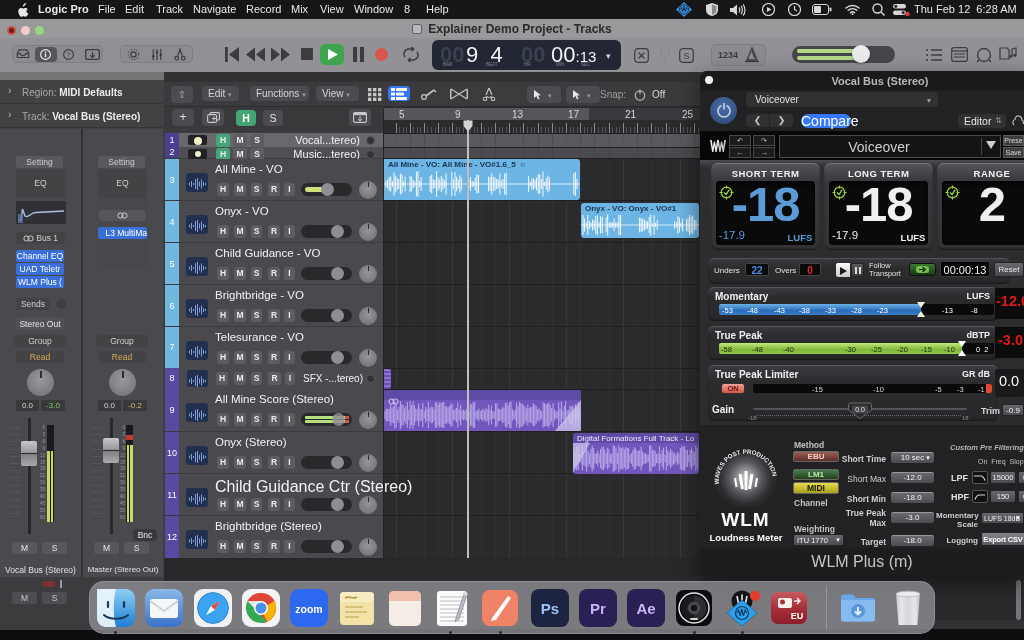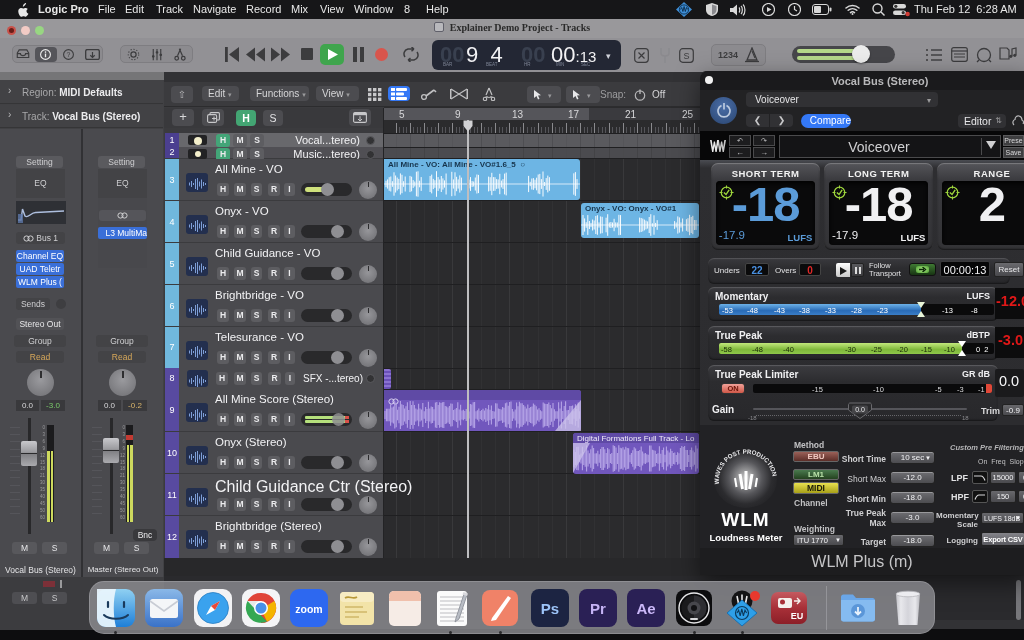--- a/index.html
+++ b/index.html
@@ -8,21 +8,21 @@
 .abs { position:absolute; }
 
 
 #menubar { position:absolute; top:0; left:0; width:1024px; height:19px; background:#161618; color:#e8e8e8; font-size:11px; }
 #menubar .mi { position:absolute; top:0; line-height:19px; }
 
 
 #titlebar { position:absolute; top:19px; left:0; width:1024px; height:19px; background:#99989b; }
 #toolbar { position:absolute; top:38px; left:0; width:1024px; height:34px; background:#929195; }
 .tl { position:absolute; top:26px; width:9px; height:9px; border-radius:50%; }
-#wtitle { position:absolute; top:22px; left:0; width:1024px; text-align:center; color:#2a2a2a; font-size:10px; font-weight:bold;font-family:Liberation Serif, serif; }
+#wtitle { position:absolute; top:22px; left:0; width:1024px; text-align:center; color:#2a2a2a; font-size:12px; font-weight:bold; }
 
 
 .tbgroup { position:absolute; border:1px solid #7e7d81; border-radius:5px; height:22px; background:#8c8b8f; }
 .lcd { position:absolute; left:432px; top:40px; width:189px; height:30px; background:#232734; border-radius:6px; color:#fff; }
 
 
 #inspector { position:absolute; top:72px; left:0; width:164px; height:558px; background:#414144; }
 #belowwin { position:absolute; top:576px; left:164px; width:860px; height:54px; background:#2a2a2d; z-index:2; }
 
 
@@ -1334,21 +1334,21 @@
 
     <div class="abs" style="left:0;top:19px;width:324px;height:41px;background:#222224;"></div>
     <div class="abs" style="left:10px;top:26px;width:27px;height:27px;border-radius:50%;background:radial-gradient(circle at 50% 35%,#4a6ea8,#2a4570);"></div>
     <svg class="abs" style="left:16.5px;top:31.5px;" width="14" height="15" viewBox="0 0 14 15">
         <path d="M4.5 2.5 A 6 6 0 1 0 9.5 2.5" fill="none" stroke="#bccadf" stroke-width="1.7"></path>
         <line x1="7" y1="0" x2="7" y2="6.5" stroke="#bccadf" stroke-width="1.7"></line>
       </svg>
     <div class="abs" style="left:46px;top:21px;width:192px;height:15px;background:#313134;border-radius:4px;color:#e5e5e7;font-size:10px;line-height:15px;"><span style="margin-left:9px;">Voiceover</span><span style="position:absolute;right:7px;top:1px;color:#9a9a9c;font-size:8px;">▾</span></div>
     <div class="abs" style="left:46px;top:43px;width:23px;height:13px;background:#313134;border-radius:4px 0 0 4px;color:#c8c8ca;font-size:9px;text-align:center;line-height:13px;">❮</div>
     <div class="abs" style="left:70px;top:43px;width:23px;height:13px;background:#313134;border-radius:0 4px 4px 0;color:#c8c8ca;font-size:9px;text-align:center;line-height:13px;">❯</div>
-    <div class="abs" style="left:101px;top:43px;width:50px;height:14px;background:#3478f6;border-radius:7px;color:#fff;font-size:10px;text-align:right;line-height:14px;">Compare</div>
+    <div class="abs" style="left:101px;top:43px;width:50px;height:14px;background:#3478f6;border-radius:7px;color:#fff;font-size:14px;text-align:right;line-height:14px;">Compare</div>
     <div class="abs" style="left:258px;top:43px;width:48px;height:14px;background:#313134;border-radius:4px;color:#e5e5e7;font-size:10.5px;line-height:14px;"><span style="margin-left:6px;">Editor</span><span style="position:absolute;right:4px;top:0;color:#9a9a9c;font-size:8px;">⇅</span></div>
     <svg class="abs" style="left:312px;top:43px;" width="12" height="13" viewBox="0 0 12 13">
         <path d="M2 11 C0 9 1 6 3 5.5 C3 3 5 1.5 7 2 C9 2.5 10 4 10 6 C11.5 6.5 12 8.5 11 10" fill="none" stroke="#b8b8ba" stroke-width="1.2"></path>
       </svg>
 
     <div class="abs" style="left:0;top:60px;width:324px;height:29px;background:#070708;"></div>
     <svg class="abs" style="left:10px;top:67px;" width="16" height="16" viewBox="0 0 16 16">
         <g fill="#e8e8e8">
           <path d="M0 2 L2.1 14 L3.4 14 L4.4 8 L5.4 14 L6.7 14 L8.8 2 L7.1 2 L6 9 L5 3.5 L3.8 3.5 L2.8 9 L1.7 2 Z"></path>
           <path d="M7.2 2 L9.3 14 L10.6 14 L11.6 8 L12.6 14 L13.9 14 L16 2 L14.3 2 L13.2 9 L12.2 3.5 L11 3.5 L10 9 L8.9 2 Z" opacity="0.85"></path>

